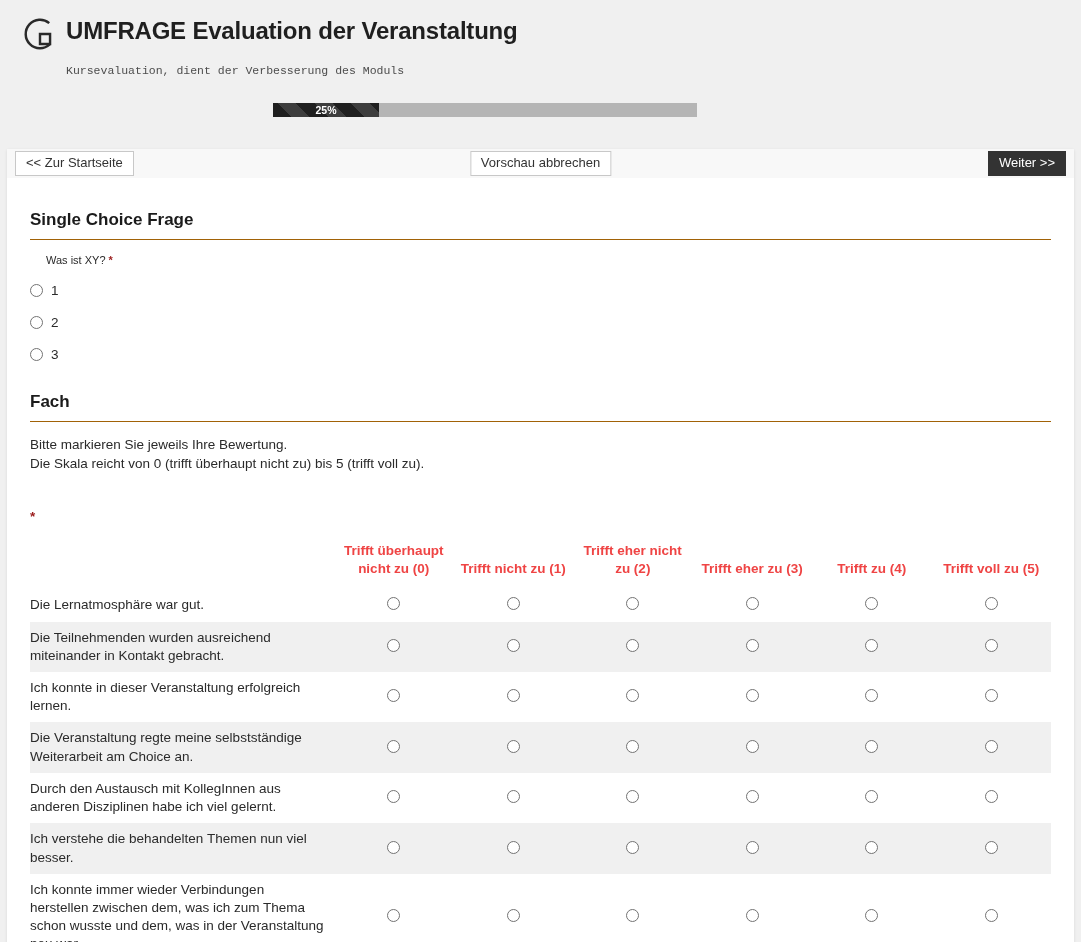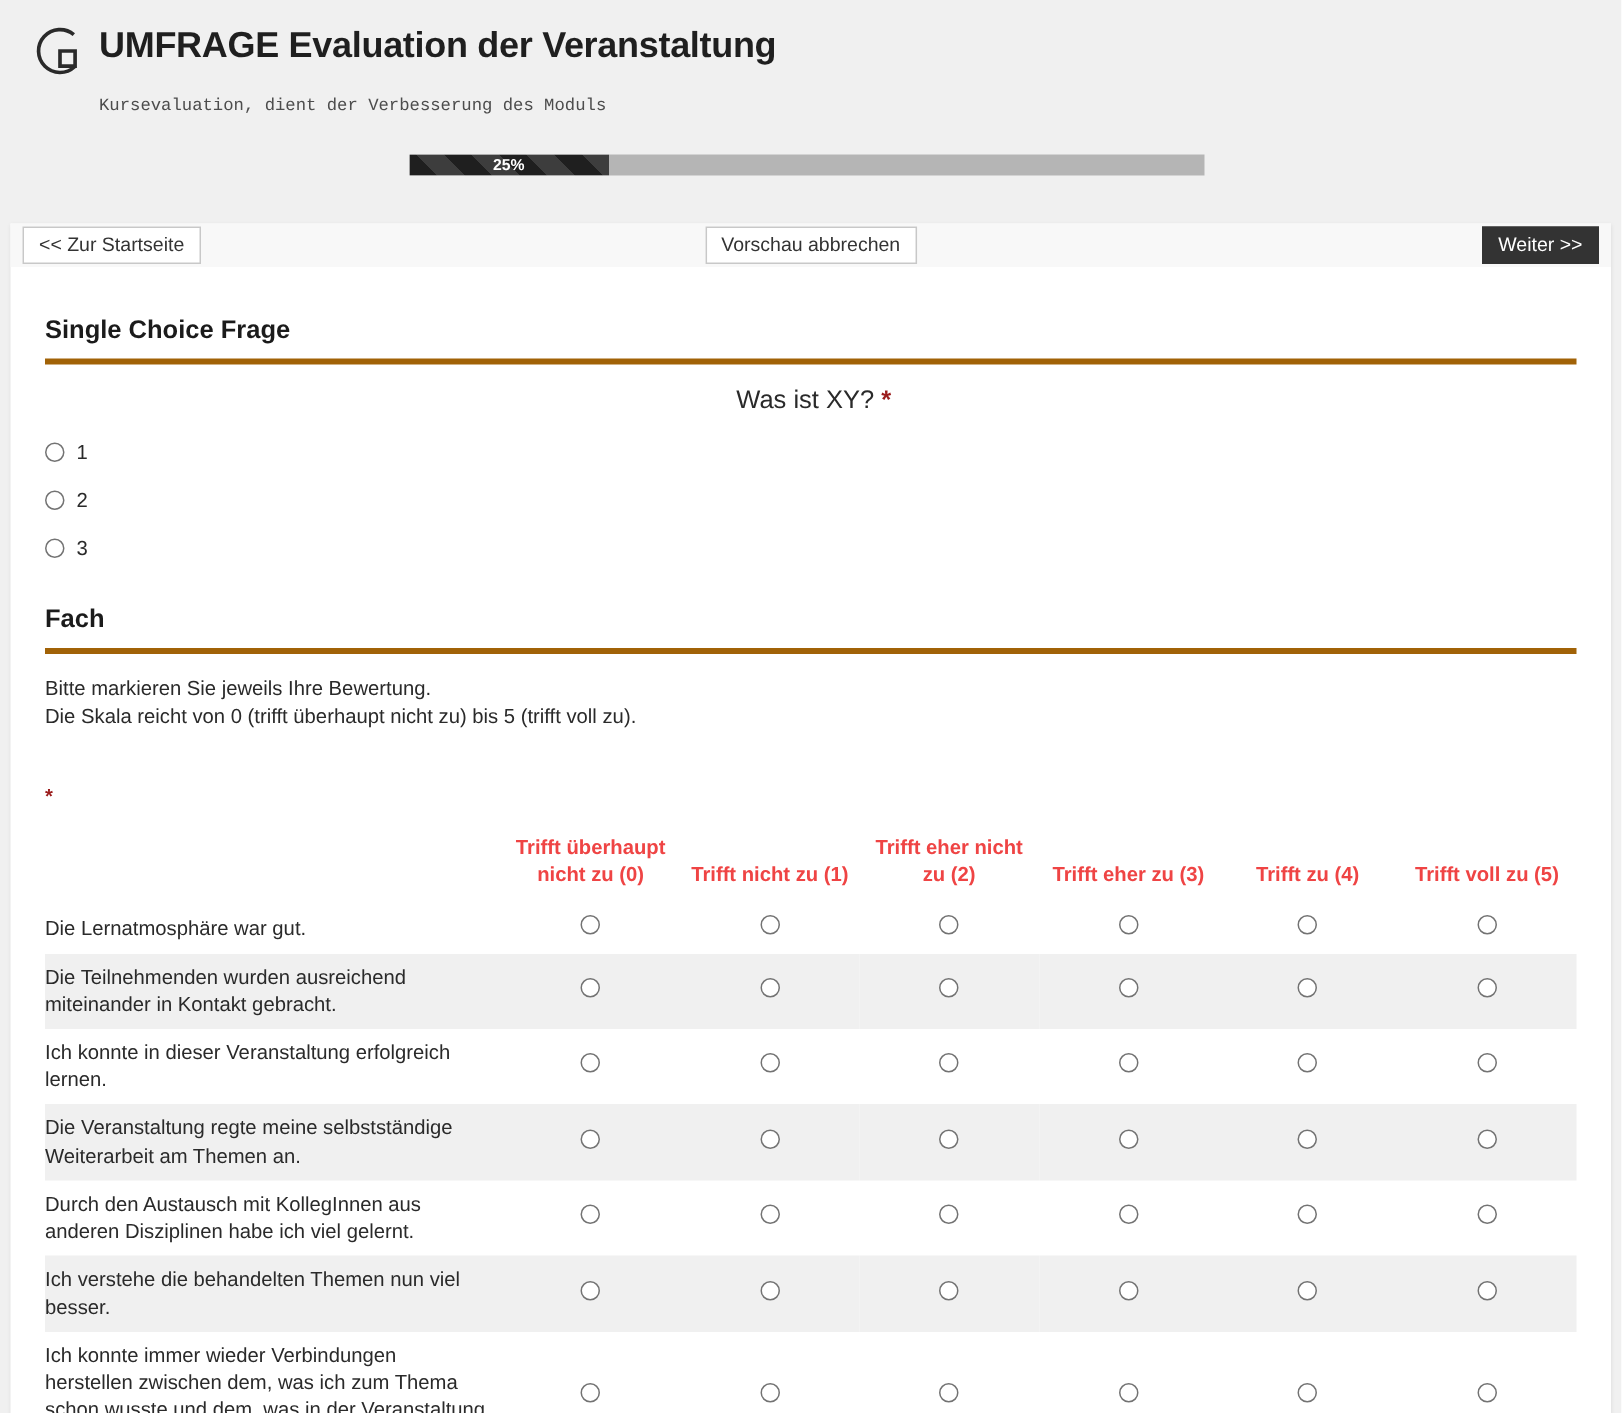--- a/index.html
+++ b/index.html
@@ -16,21 +16,21 @@
   
   .survey-header { display:flex; align-items:flex-start; padding:16px 0 0 22px; }
   .logo-wrap { width:36px; height:36px; margin-right:8px; flex:none; }
   .title-block {}
   .survey-title { font-size:24px; font-weight:700; color:#1f1f1f; line-height:30px; letter-spacing:-0.2px; }
   .survey-subtitle { font-size:11.5px; color:#4d4d4d; margin-top:18px;font-family:Liberation Mono, monospace; }
 
   
   .progress-row { padding:26px 0 32px 0; }
   .progress-track {
-    margin-left:273px; width:530px; height:14px;
+    margin-left:273px; width:424px; height:14px;
     background:#b5b5b5; position:relative; overflow:hidden;
   }
   .progress-fill {
     height:100%;
     background:repeating-linear-gradient(45deg,#1f1f1f 0 13px,#3d3d3d 13px 26px);
     position:relative;
   }
   .progress-label {
     position:absolute; top:0; left:0; width:100%; height:14px;
     text-align:center; font-size:10.5px; font-weight:700; color:#ffffff; line-height:14px;
@@ -46,23 +46,23 @@
     border:1px solid #c8c8c8; padding:3px 10px 4px; cursor:pointer; line-height:16px;
   }
   .btn-dark { background:#333333; color:#ffffff; border-color:#333333; }
   .btn-center { position:absolute; left:50%; transform:translateX(-50%); }
   .btn-right { margin-left:auto; }
 
   
   .content { padding:32px 23px 0 23px; }
   .section-title {
     font-size:17px; font-weight:700; color:#1b1b1b;
-    border-bottom:4px solid #a16207; padding-bottom:9px; margin:0 0 14px 0;
-  }
-  .q-text { font-size:17px; margin:0 0 8px 4px; color:#2a2a2a;text-align:center; }
+    border-bottom:1px solid #a16207; padding-bottom:9px; margin:0 0 14px 0;
+  }
+  .q-text { font-size:11px; margin:0 0 8px 16px; color:#2a2a2a; }
   .req { color:#9b1c1c; font-weight:700; }
 
   .radio-option { display:flex; align-items:center; margin:17px 0; font-size:13.5px; }
   .radio {
     width:13px; height:13px; border:1px solid #737373; border-radius:50%;
     background:#fff; display:inline-block; flex:none;
   }
   .radio-option .radio { margin-right:8px; }
 
   .section-gap { margin-top:30px; }
@@ -186,21 +186,21 @@
           <tr>
             <td class="label-cell">Ich konnte in dieser Veranstaltung erfolgreich lernen.</td>
           <td class="radio-cell"><span class="radio"></span></td>
               <td class="radio-cell"><span class="radio"></span></td>
               <td class="radio-cell"><span class="radio"></span></td>
               <td class="radio-cell"><span class="radio"></span></td>
               <td class="radio-cell"><span class="radio"></span></td>
               <td class="radio-cell"><span class="radio"></span></td>
             </tr>
           <tr class="alt">
-            <td class="label-cell">Die Veranstaltung regte meine selbstständige Wei­terarbeit am Themen an.</td>
+            <td class="label-cell">Die Veranstaltung regte meine selbstständige Wei­terarbeit am Choice an.</td>
           <td class="radio-cell"><span class="radio"></span></td>
               <td class="radio-cell"><span class="radio"></span></td>
               <td class="radio-cell"><span class="radio"></span></td>
               <td class="radio-cell"><span class="radio"></span></td>
               <td class="radio-cell"><span class="radio"></span></td>
               <td class="radio-cell"><span class="radio"></span></td>
             </tr>
           <tr>
             <td class="label-cell">Durch den Austausch mit KollegInnen aus anderen Disziplinen habe ich viel gelernt.</td>
           <td class="radio-cell"><span class="radio"></span></td>

